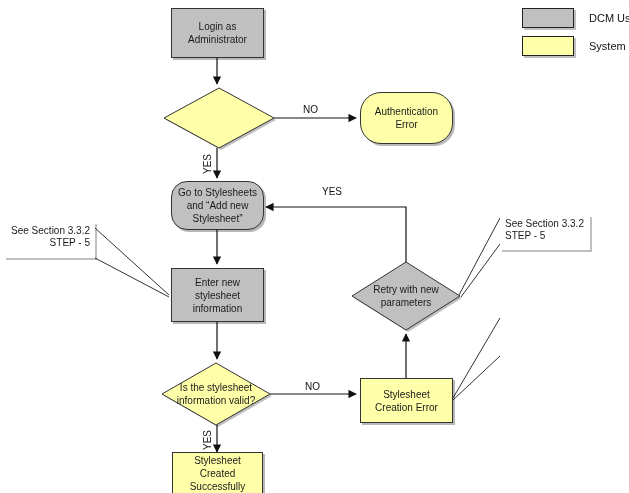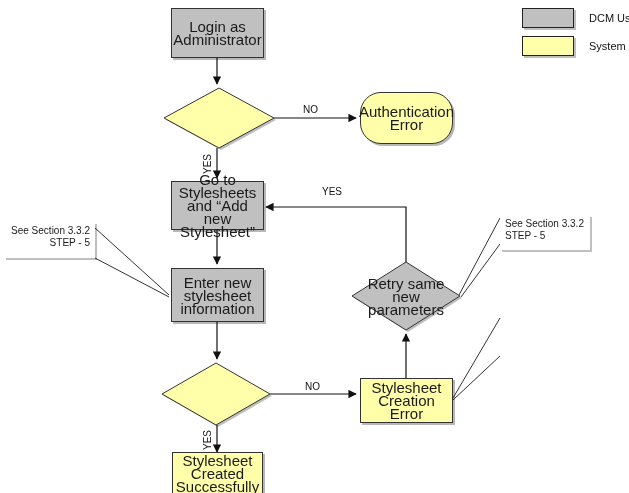--- a/index.html
+++ b/index.html
@@ -25,21 +25,21 @@
     width: 629px;
     height: 493px;
   }
   .node {
     position: absolute;
     box-sizing: border-box;
     display: flex;
     align-items: center;
     justify-content: center;
     text-align: center;
-    font-size: 15px;
+    font-size: 10px;
     line-height: 13px;
     color: #1a1a1a;
     z-index: 3;
   }
   .node-process {
     border: 1px solid #333333;
     box-shadow: 2px 2px 0 rgba(0,0,0,0.28);
   }
   .fill-user { background: #c0c0c0; }
   .fill-system { background: #ffffaa; }
@@ -167,21 +167,21 @@
   <div class="node node-process fill-user" style="left:171px; top:8px; width:93px; height:50px;">
     <span class="node-label">Login as
 Administrator</span>
   </div>
 
   <div class="node node-process fill-system" style="left:360px; top:92px; width:93px; height:52px;border-radius:21px;">
     <span class="node-label">Authentication
 Error</span>
   </div>
 
-  <div class="node node-process fill-user" style="left:171px; top:181px; width:93px; height:49px;">
+  <div class="node node-process fill-user" style="left:171px; top:181px; width:93px; height:49px;border-radius:16px;">
     <span class="node-label">Go to Stylesheets
 and “Add new
 Stylesheet”</span>
   </div>
 
   <div class="node node-process fill-user" style="left:171px; top:268px; width:93px; height:54px;">
     <span class="node-label">Enter new
 stylesheet
 information</span>
   </div>
@@ -192,24 +192,28 @@
   </div>
 
   <div class="node node-process fill-system" style="left:172px; top:452px; width:91px; height:43px;">
     <span class="node-label">Stylesheet
 Created
 Successfully</span>
   </div>
 
 
   <div class="node node-decision" style="left:352px; top:262px; width:108px; height:68px;">
-    <span class="decision-text">Retry same new
+    <span class="decision-text">Retry with new
 parameters</span>
   </div>
 
+  <div class="node node-decision" style="left:155px; top:363px; width:122px; height:62px;">
+    <span class="decision-text">Is the stylesheet
+information valid?</span>
+  </div>
 
   <div class="edge-label" style="left:303px; top:104px;">NO</div>
 
   <div class="edge-label rot" style="left:202px; top:174px;">YES</div>
 
   <div class="edge-label" style="left:322px; top:186px;">YES</div>
 
   <div class="edge-label" style="left:305px; top:381px;">NO</div>
 
   <div class="edge-label rot" style="left:202px; top:450px;">YES</div>

